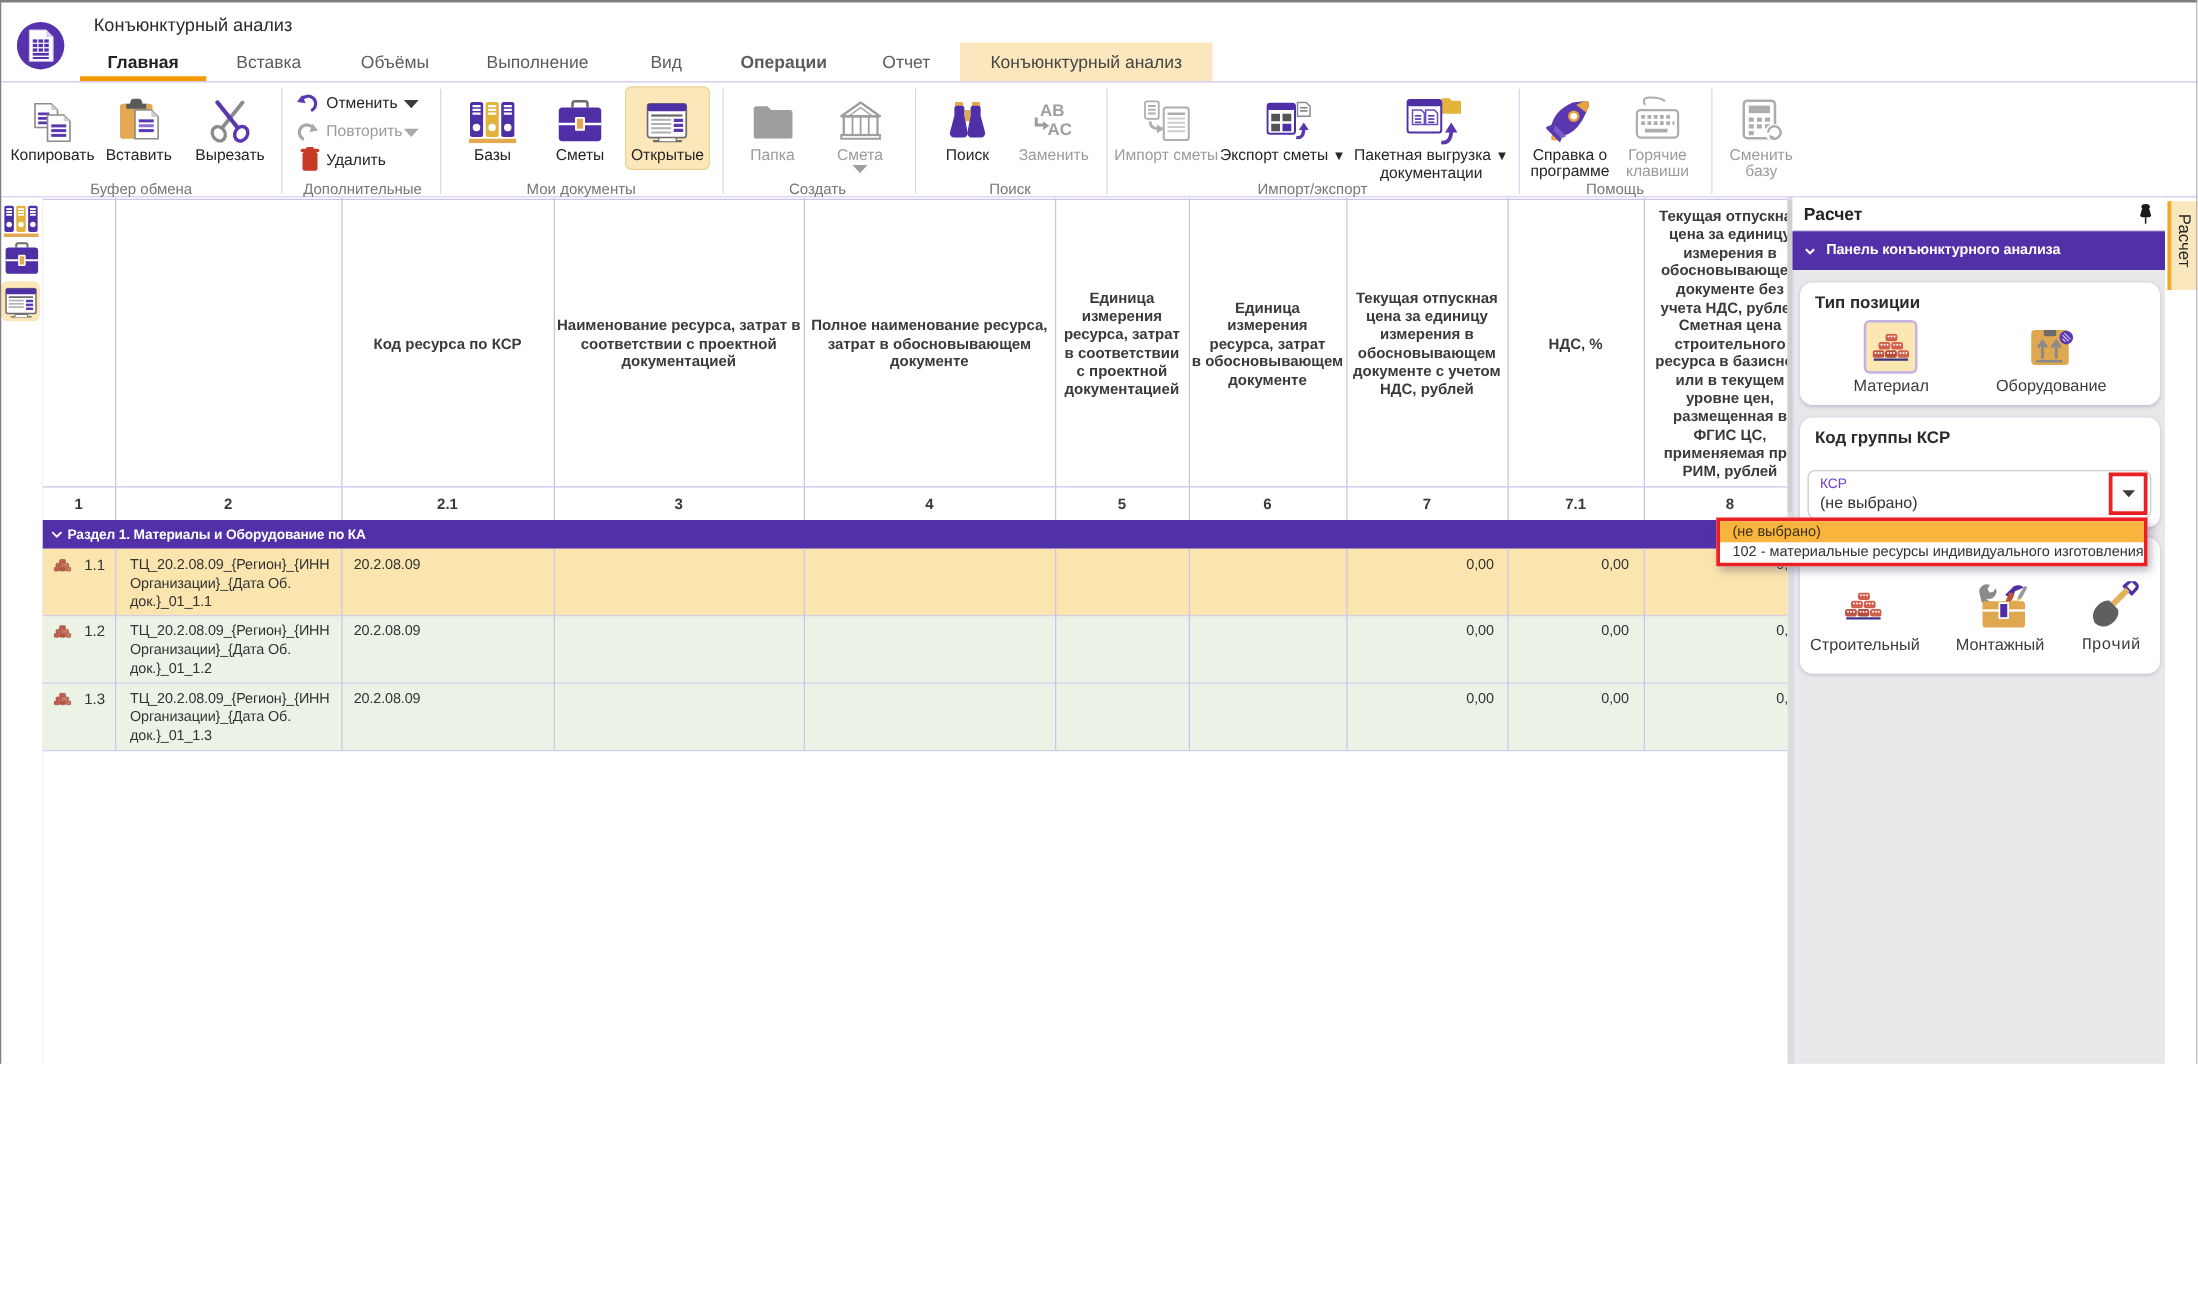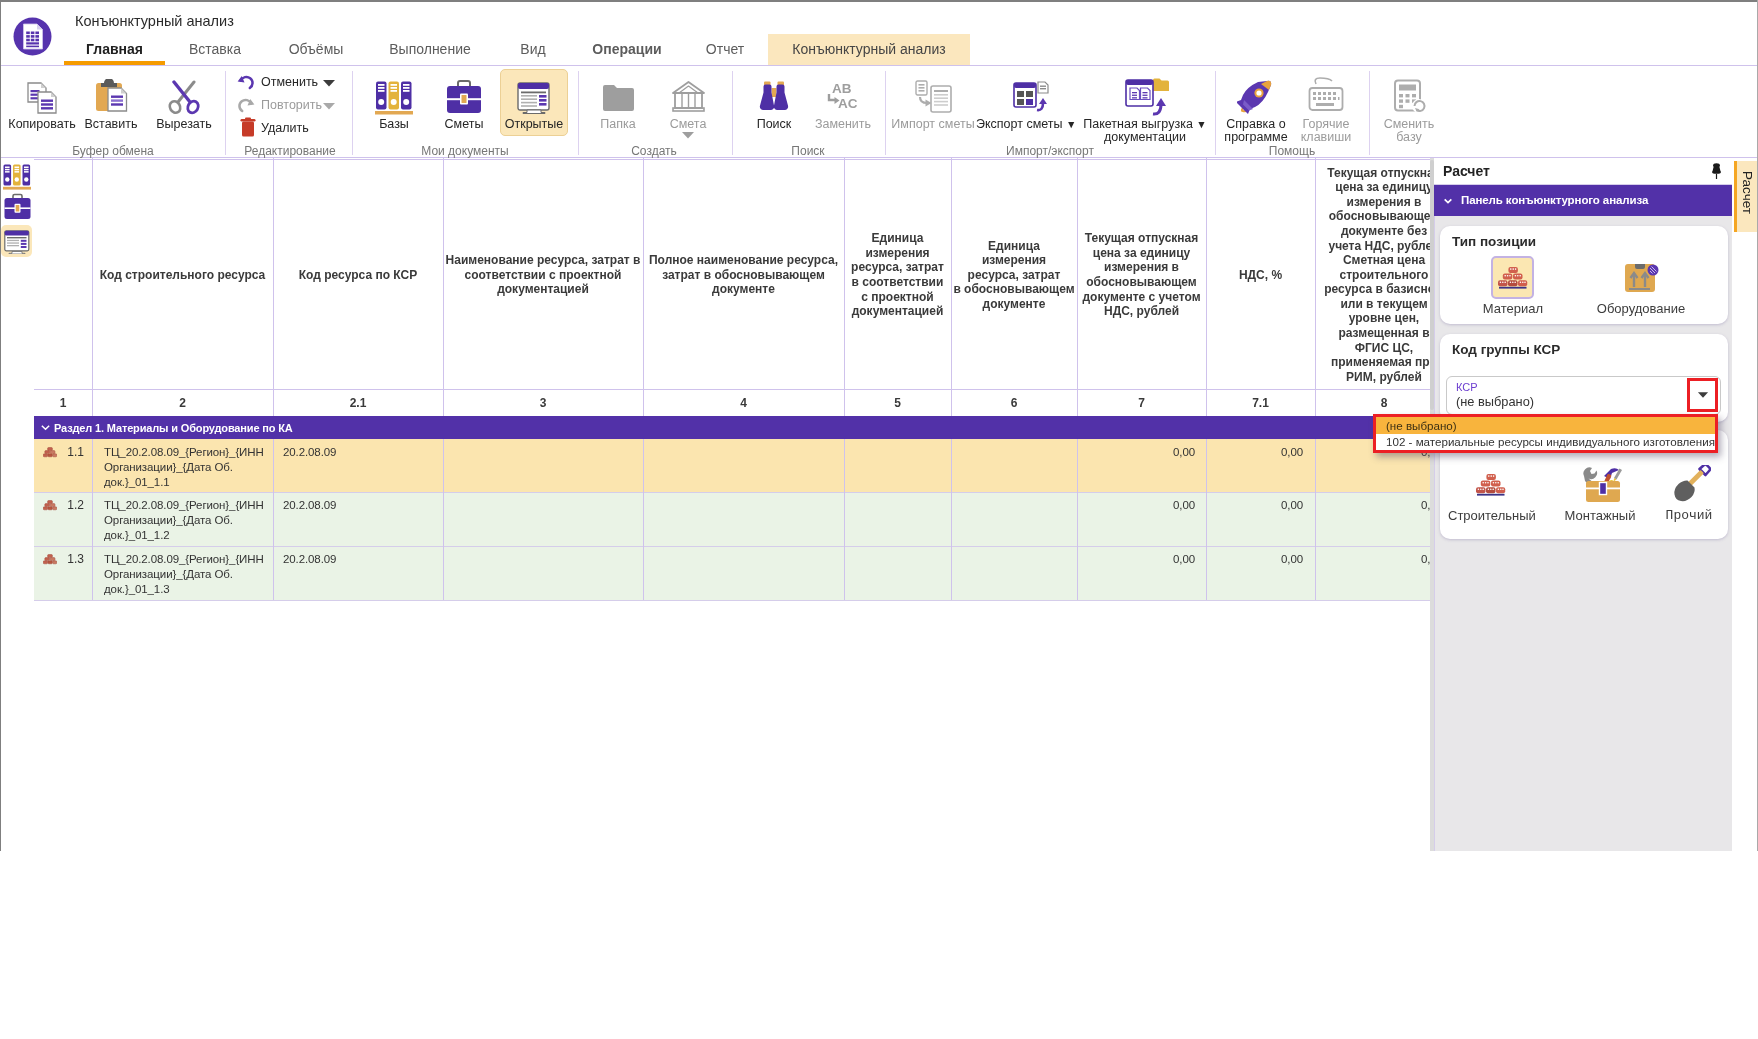--- a/index.html
+++ b/index.html
@@ -143,21 +143,21 @@
 
 <div class="abs ribbon-b"></div>
 <div class="abs rsep" style="left:225px"></div>
 <div class="abs rsep" style="left:352px"></div>
 <div class="abs rsep" style="left:578px"></div>
 <div class="abs rsep" style="left:732px"></div>
 <div class="abs rsep" style="left:885px"></div>
 <div class="abs rsep" style="left:1215px"></div>
 <div class="abs rsep" style="left:1369px"></div>
 <div class="abs rlabel" style="left:53px;width:120px">Буфер обмена</div>
-<div class="abs rlabel" style="left:230px;width:120px">Редактирование</div>
+<div class="abs rlabel" style="left:230px;width:120px">Дополнительные</div>
 <div class="abs rlabel" style="left:405px;width:120px">Мои документы</div>
 <div class="abs rlabel" style="left:594px;width:120px">Создать</div>
 <div class="abs rlabel" style="left:748px;width:120px">Поиск</div>
 <div class="abs rlabel" style="left:990px;width:120px">Импорт/экспорт</div>
 <div class="abs rlabel" style="left:1232px;width:120px">Помощь</div>
 
 <svg class="abs" style="left:27px;top:82px" width="31" height="33" viewBox="0 0 31 33">
  <path d="M1 1 h13 l5 5 v14 h-18 z" fill="#fff" stroke="#8b8b8b" stroke-width="1.3"></path>
  <path d="M14 1 l5 5 h-5 z" fill="#cfcfcf"></path>
  <rect x="3.5" y="8" width="9" height="2.2" fill="#5B37B0"></rect>
@@ -439,21 +439,20 @@
  <div class="vline" style="left:409px;height:281px"></div>
  <div class="vline" style="left:609px;height:281px"></div>
  <div class="vline" style="left:810px;height:281px"></div>
  <div class="vline" style="left:917px;height:281px"></div>
  <div class="vline" style="left:1043px;height:281px"></div>
  <div class="vline" style="left:1172px;height:281px"></div>
  <div class="vline" style="left:1281px;height:281px"></div>
  <div class="hline" style="top:1px"></div>
  <div class="hline" style="top:231px"></div>
 
- <div class="hcell" style="left:58px;width:181px">Код строительного ресурса</div>
  <div class="hcell" style="left:239px;width:170px">Код ресурса по КСР</div>
  <div class="hcell" style="left:409px;width:200px">Наименование ресурса, затрат в<br>соответствии с проектной<br>документацией</div>
  <div class="hcell" style="left:609px;width:201px">Полное наименование ресурса,<br>затрат в обосновывающем<br>документе</div>
  <div class="hcell" style="left:810px;width:107px">Единица<br>измерения<br>ресурса, затрат<br>в соответствии<br>с проектной<br>документацией</div>
  <div class="hcell" style="left:917px;width:126px">Единица<br>измерения<br>ресурса, затрат<br>в обосновывающем<br>документе</div>
  <div class="hcell" style="left:1043px;width:129px">Текущая отпускная<br>цена за единицу<br>измерения в<br>обосновывающем<br>документе с учетом<br>НДС, рублей</div>
  <div class="hcell" style="left:1172px;width:109px">НДС, %</div>
  <div class="hcell" style="left:1281px;width:138px">Текущая отпускная<br>цена за единицу<br>измерения в<br>обосновывающем<br>документе без<br>учета НДС, рублей<br>Сметная цена<br>строительного<br>ресурса в базисном<br>или в текущем<br>уровне цен,<br>размещенная в<br>ФГИС ЦС,<br>применяемая при<br>РИМ, рублей</div>
 
  <div class="ncell" style="left:0px;width:58px">1</div>

